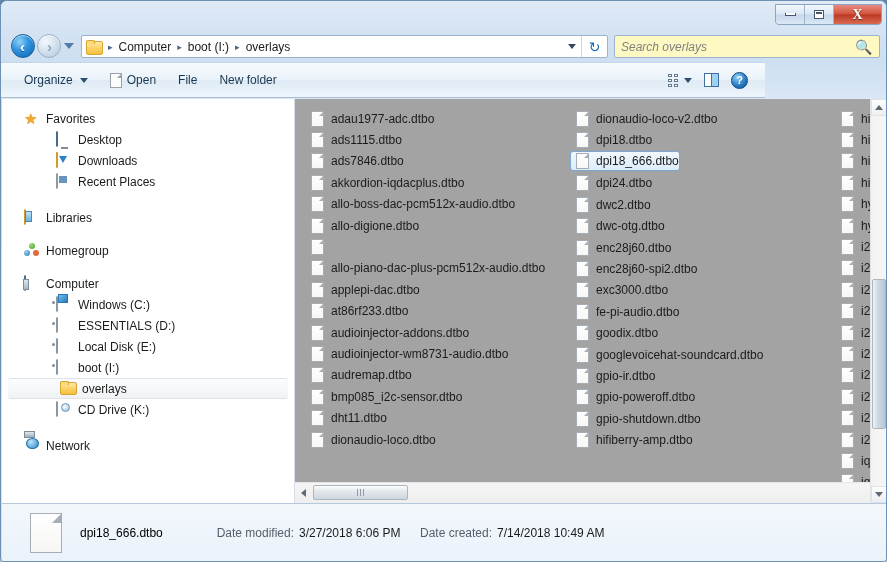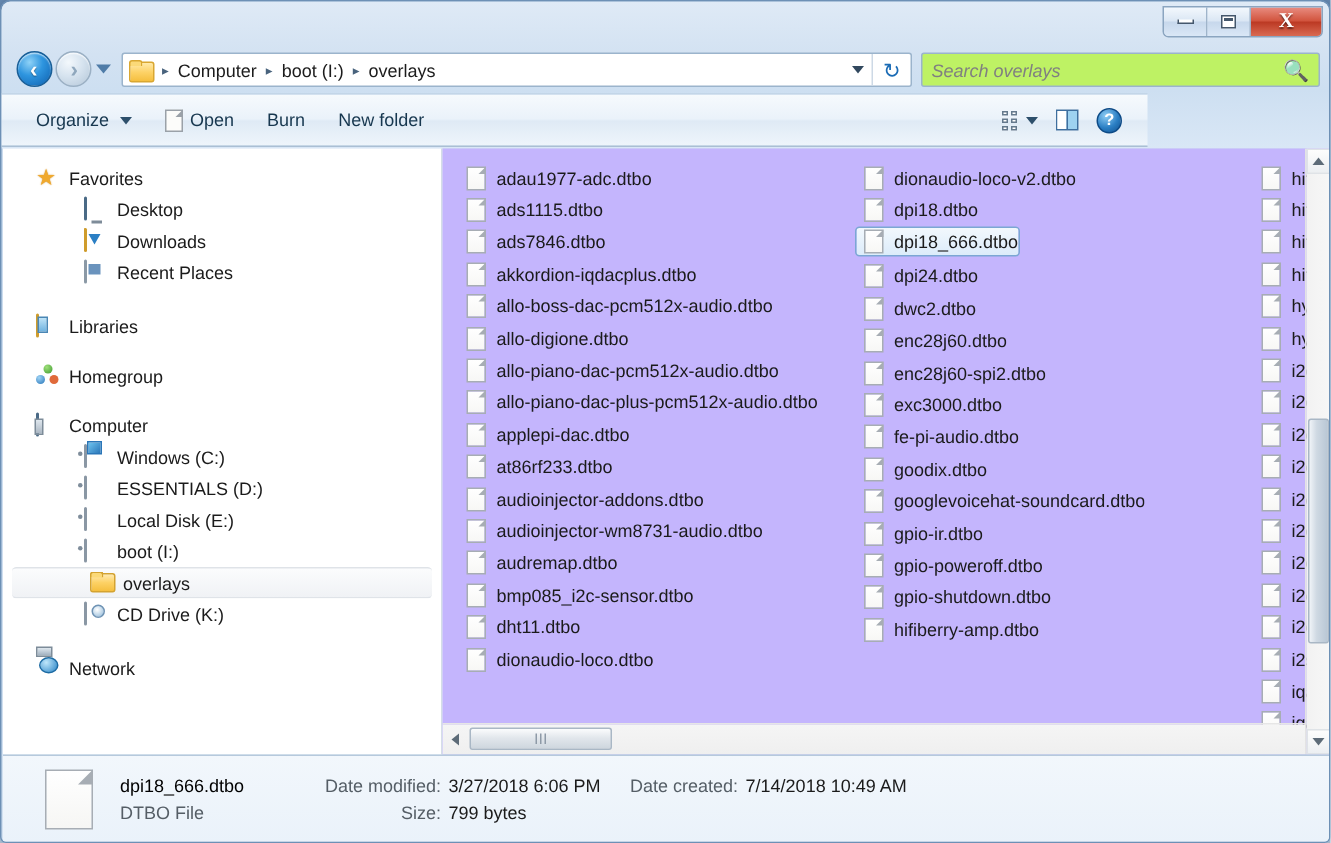--- a/index.html
+++ b/index.html
@@ -123,21 +123,21 @@
   }
   .addr-refresh {
     position: absolute; right: 0; top: 0; bottom: 0; width: 26px;
     border-left: 1px solid #cdd9e6;
     display:flex; align-items:center; justify-content:center;
     color:#1a6bb5; font-size: 14px; cursor: default;
   }
 
   #searchbox {
     position: absolute; left: 613px; top: 4px; width: 266px; height: 23px;
-    background: #bef264; border: 1px solid #9bb4cc; border-radius: 2px;
+    background: #fef9c3; border: 1px solid #9bb4cc; border-radius: 2px;
     display:flex; align-items:center; padding: 0 6px;
   }
   #searchbox .ph { font-size: 12px; color: #808080; font-style: italic; flex: 1; }
   .mag { color:#2f6fae; font-size: 14px; }
 
   
   #toolbar {
     position: absolute; left: 0; top: 61px; width: 764px; height: 36px;
     background: linear-gradient(180deg,#f6fafd 0%, #eaf2fa 48%, #dfeaf5 52%, #eef5fb 100%);
     border-top: 1px solid #c3d6e8;
@@ -253,21 +253,21 @@
     background:linear-gradient(180deg,#dfe7ee,#9fafbe);border:1px solid #7d8c99;}
   .ic-folder { width:15px;height:12px;margin-top:2px;position:relative;}
   .ic-folder::before{content:"";position:absolute;left:0;top:1px;width:15px;height:11px;
     background:linear-gradient(180deg,#ffeab0 0%, #fdd266 48%, #f5bf3f 100%);
     border:1px solid #d4a331;border-radius:1px 2px 2px 2px;}
   .ic-folder::after{content:"";position:absolute;left:0;top:0;width:7px;height:3px;
     background:#fbd978;border:1px solid #d4a331;border-bottom:none;border-radius:2px 2px 0 0;}
 
   
   #filepane {
-    flex: 1; background: #c4b5fd; position: relative; overflow: hidden;
+    flex: 1; background: #a3a3a3; position: relative; overflow: hidden;
   }
   #filecols {
     position: absolute; left: 0; top: 9px; right: 17px; bottom: 22px;
     display: flex;
   }
   .filecol { width: 265px; flex: none; }
   .filecol.c3 { width: 200px; }
   .fileitem {
     height: 21.4px; display:flex; align-items:center; gap:7px;
     padding-left: 16px; font-size: 12px; color: #1b1b1b; cursor: default;
@@ -410,21 +410,21 @@
   <div id="toolbar">
     <div class="tbitem">
       <span>Organize</span>
       <span class="tri-down"></span>
     </div>
     <div class="tbitem">
       <span class="docicon"></span>
       <span>Open</span>
     </div>
     <div class="tbitem">
-      <span>Burn</span>
+      <span>File</span>
     </div>
     <div class="tbitem">
       <span>New folder</span>
     </div>
 
     <div class="tbright">
       <div class="viewbtn">
         <span class="viewgrid">
           <i></i>
             <i></i>
@@ -547,21 +547,20 @@
             <div class="fileitem">
               <span class="fileicon"></span>
               <span class="fname">allo-boss-dac-pcm512x-audio.dtbo</span>
             </div>
             <div class="fileitem">
               <span class="fileicon"></span>
               <span class="fname">allo-digione.dtbo</span>
             </div>
             <div class="fileitem">
               <span class="fileicon"></span>
-              <span class="fname">allo-piano-dac-pcm512x-audio.dtbo</span>
             </div>
             <div class="fileitem">
               <span class="fileicon"></span>
               <span class="fname">allo-piano-dac-plus-pcm512x-audio.dtbo</span>
             </div>
             <div class="fileitem">
               <span class="fileicon"></span>
               <span class="fname">applepi-dac.dtbo</span>
             </div>
             <div class="fileitem">
@@ -601,20 +600,23 @@
               <span class="fname">dpi18.dtbo</span>
             </div><div class="fileitem selected">
               <span class="fileicon"></span>
               <span class="fname">dpi18_666.dtbo</span>
             </div><div class="fileitem">
               <span class="fileicon"></span>
               <span class="fname">dpi24.dtbo</span>
             </div><div class="fileitem">
               <span class="fileicon"></span>
               <span class="fname">dwc2.dtbo</span>
+            </div><div class="fileitem">
+              <span class="fileicon"></span>
+              <span class="fname">dwc-otg.dtbo</span>
             </div><div class="fileitem">
               <span class="fileicon"></span>
               <span class="fname">enc28j60.dtbo</span>
             </div><div class="fileitem">
               <span class="fileicon"></span>
               <span class="fname">enc28j60-spi2.dtbo</span>
             </div><div class="fileitem">
               <span class="fileicon"></span>
               <span class="fname">exc3000.dtbo</span>
             </div><div class="fileitem">
@@ -747,22 +749,15 @@
         <span class="col-a">dpi18_666.dtbo</span>
         <span class="col-b">
           <span class="detlabel">Date modified:</span>
           <span class="detval">3/27/2018 6:06 PM</span>
         </span>
         <span class="col-c">
           <span class="detlabel">Date created:</span>
           <span class="detval">7/14/2018 10:49 AM</span>
         </span>
       </div>
-      <div class="detrow">
-        <span class="col-a detlabel">DTBO File</span>
-        <span class="col-b">
-          <span class="detlabel">Size:</span>
-          <span class="detval">799 bytes</span>
-        </span>
-      </div>
     </div>
   </div>
 </div>
 
 </body></html>

